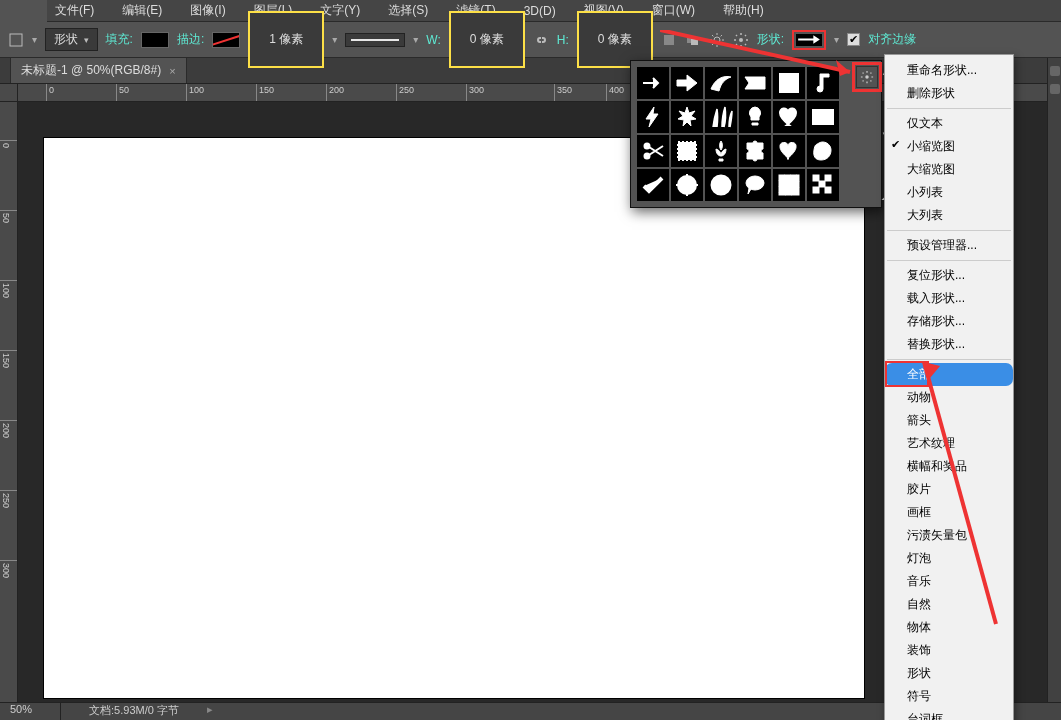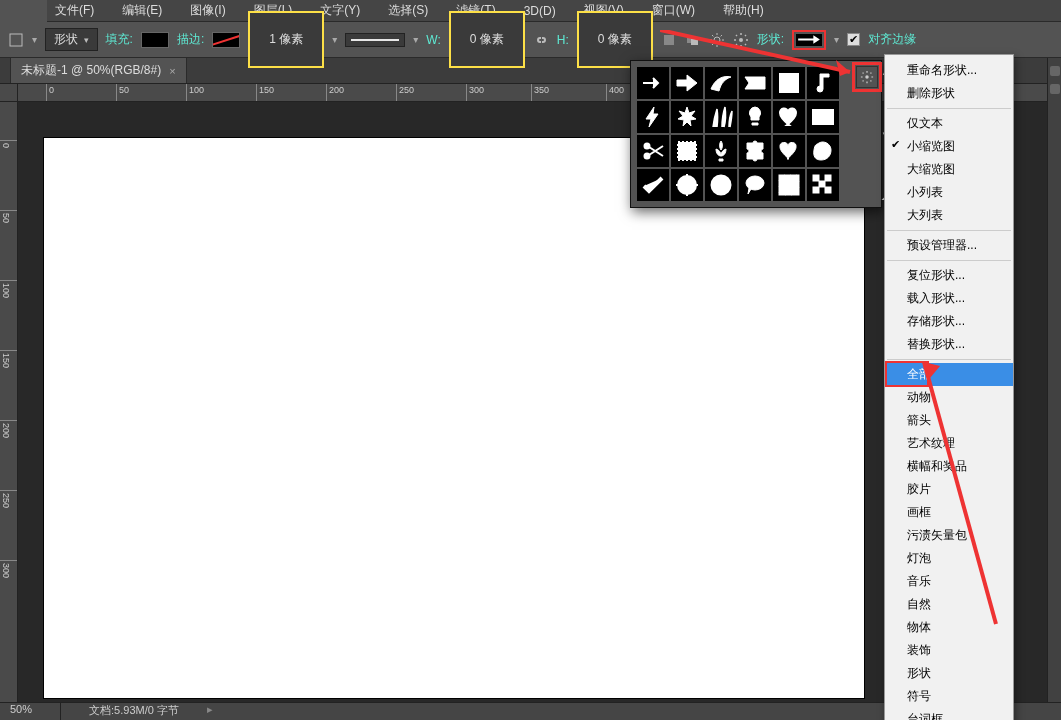--- a/index.html
+++ b/index.html
@@ -52,21 +52,21 @@
 .shapecell svg{ width:24px; height:24px;}
 .shapecell svg *{ fill:#fff; stroke:#fff; }
 .shapeside{ position:absolute; right:-6px; top:6px; bottom:6px; width:4px; display:flex; flex-direction:column; justify-content:space-between; align-items:center;}
 .shapeside span{ font-size:9px; color:#bbb;}
 .gearpop{ position:absolute; left:856px; top:66px; width:22px; height:22px; display:flex; align-items:center; justify-content:center; background:#535353; border:1px solid #333; }
 .gearpop.red{ outline:3px solid #e33; outline-offset:1px;}
 
 
 .ctxmenu{ position:absolute; left:884px; top:54px; width:130px; background:#f1f1f1; border:1px solid #999; box-shadow:2px 3px 8px rgba(0,0,0,.4); color:#000; font-size:12px; padding:4px 0;}
 .ctxmenu .mi{ padding:3px 8px 3px 22px; position:relative; white-space:nowrap;}
-.ctxmenu .mi.sel{ background:#3a8ee6; color:#fff;}
+.ctxmenu .mi.sel{ background:#3a8ee6; color:#fff;border-radius:7px;}
 .ctxmenu .mi .chk{ position:absolute; left:6px; top:3px; font-size:11px;}
 .ctxmenu .sep{ height:1px; background:#ccc; margin:3px 2px;}
 .ctxmenu .mi.sel.redmark{ position:relative;}
 .ctxmenu .mi.sel.redmark::after{ content:''; position:absolute; left:0; top:-2px; width:40px; height:22px; border:2px solid #e33;}
 
 
 .anno{ position:absolute; pointer-events:none; }
 .anno line{ stroke:#e33; stroke-width:4; }
 .anno polygon{ fill:#e33; }
 
@@ -170,21 +170,21 @@
 <div class="workspace">
   <div class="rulercorner"></div>
   <div class="rulertop">
     <div class="tick" style="left:28px">0</div>
     <div class="tick" style="left:98px">50</div>
     <div class="tick" style="left:168px">100</div>
     <div class="tick" style="left:238px">150</div>
     <div class="tick" style="left:308px">200</div>
     <div class="tick" style="left:378px">250</div>
     <div class="tick" style="left:448px">300</div>
-    <div class="tick" style="left:513px">350</div>
+    <div class="tick" style="left:536px">350</div>
     <div class="tick" style="left:588px">400</div>
   </div>
   <div class="rulerleft">
     <div class="tick" style="top:38px">0</div>
     <div class="tick" style="top:108px">50</div>
     <div class="tick" style="top:178px">100</div>
     <div class="tick" style="top:248px">150</div>
     <div class="tick" style="top:318px">200</div>
     <div class="tick" style="top:388px">250</div>
     <div class="tick" style="top:458px">300</div>

